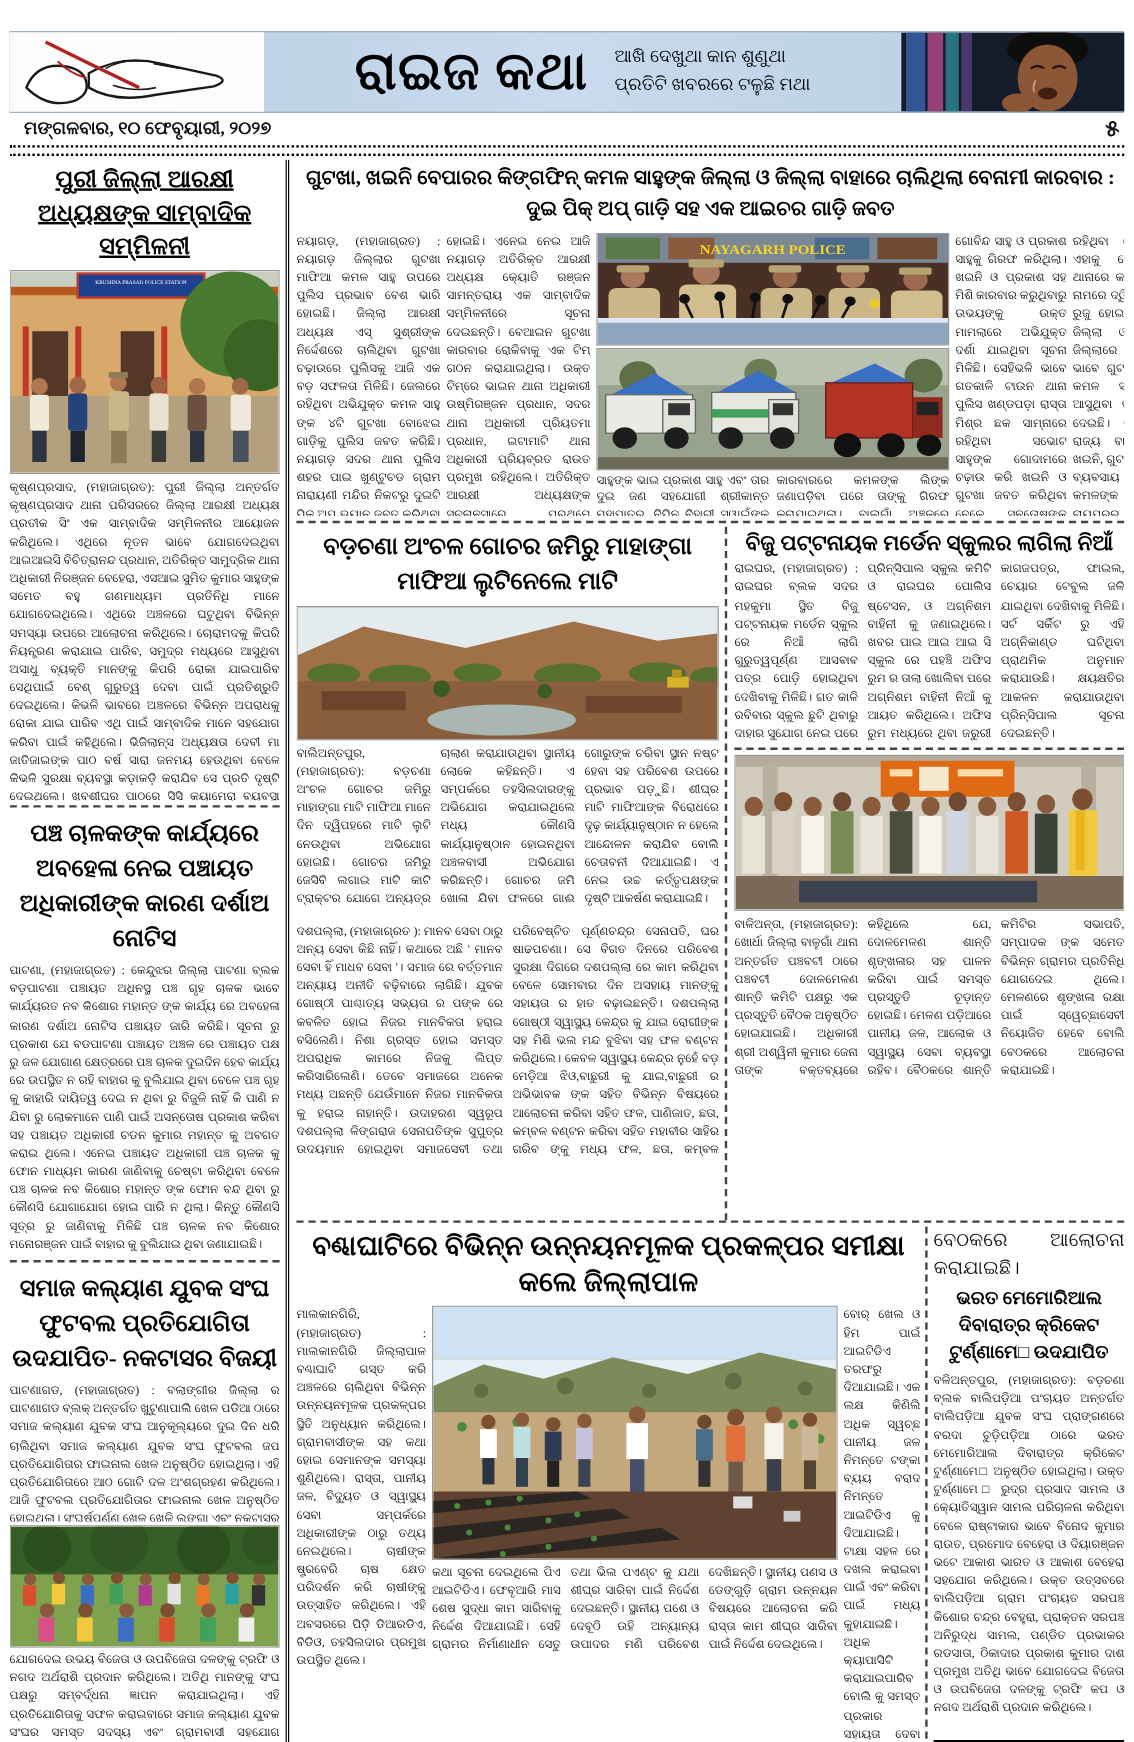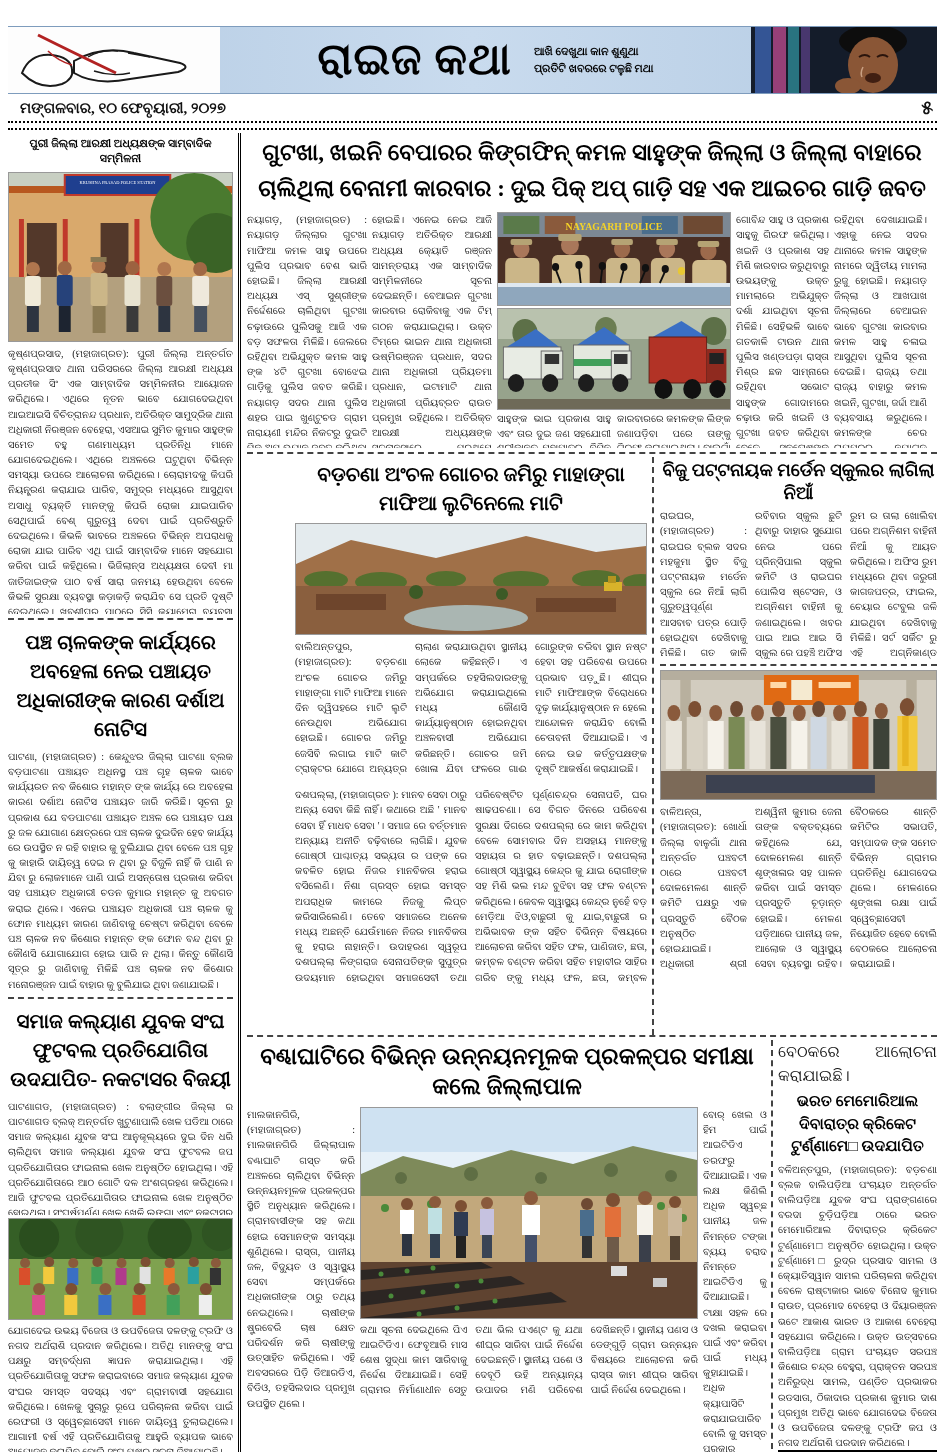--- a/index.html
+++ b/index.html
@@ -6,63 +6,63 @@
   .page{width:945px;height:1452px;background:#fff;position:relative;overflow:hidden;
         font-family:"Liberation Serif","DejaVu Serif",serif;color:#111;margin:0 auto;}
   
   .masthead{margin:26px 8px 0 8px;height:66px;display:flex;align-items:stretch;
             background:linear-gradient(90deg,#86a9cd 0%,#bcd1e7 18%,#c9dbee 50%,#bcd1e7 82%,#86a9cd 100%);
             border-top:1px solid #7e9cbd;border-bottom:1px solid #7e9cbd;}
   .sketch{width:212px;background:#fdfdfd;flex:none;}
   .sketch svg{display:block;width:100%;height:100%;}
   .mast-center{flex:1;display:flex;align-items:center;justify-content:center;gap:22px;}
   .mast-title{font-size:44px;font-weight:bold;color:#000;letter-spacing:1px;line-height:1;}
-  .mast-tag{font-size:11px;font-weight:bold;color:#000;line-height:1.55;}
+  .mast-tag{font-size:15px;font-weight:normal;color:#000;line-height:1.55;}
   .childphoto{width:186px;flex:none;}
   .childphoto svg{display:block;width:100%;height:100%;}
   .dateline{display:flex;justify-content:space-between;align-items:center;
             padding:2px 12px 0 20px;height:24px;font-weight:bold;font-size:15px;}
   .pageno{font-size:19px;}
   .dotrule{margin:1px 8px 3px 8px;height:5px;border-top:2px dotted #000;border-bottom:2px dotted #000;}
   
   .content{display:flex;margin:0 8px;height:1326px;overflow:hidden;}
   .leftcol{width:225px;flex:none;border-right:3px double #000;padding-right:5px;overflow:hidden;
            display:flex;flex-direction:column;}
   .mainarea{flex:1;min-width:0;padding-left:6px;display:flex;flex-direction:column;}
   
   .hl{font-weight:bold;text-align:center;color:#000;}
-  .hl-left{font-size:11px;line-height:1.4;margin:3px 0 5px;}
+  .hl-left{font-size:20px;line-height:1.4;margin:3px 0 5px;text-decoration:underline;}
   .hl-left2{font-size:20px;line-height:1.45;margin:4px 0 5px;}
-  .hl-main{font-size:23px;line-height:1.55;margin:2px 6px 6px;}
+  .hl-main{font-size:17px;line-height:1.55;margin:2px 6px 6px;}
   .hl-mid{font-size:20px;line-height:1.45;margin:3px 0 5px;}
   .hl-small{font-size:15px;line-height:1.3;margin:5px 0 4px;}
   .hl-biju{font-size:18px;line-height:1.25;margin:2px 0 4px;}
   .hl-pan{font-size:16.5px;line-height:1.3;margin:3px 0 4px;}
   .hl-big{font-size:23px;line-height:1.3;margin:2px 0 5px;}
   .hl-cric{font-size:15.5px;line-height:1.45;margin:2px 0 4px;}
   
   .bodytext{font-size:10px;line-height:1.52;text-align:justify;color:#101010;overflow:hidden;}
   .cols2{column-count:2;column-gap:8px;}
   .cols3{column-count:3;column-gap:8px;}
   hr.dash{border:none;border-top:2px dashed #444;margin:4px 0;}
   
   .ph{overflow:hidden;border:1px solid #999;}
   .ph svg{display:block;width:100%;height:100%;}
   
   .main-article{border-bottom:2px dashed #444;padding-bottom:4px;}
   .main-body{display:flex;gap:5px;height:236px;overflow:hidden;}
   .mc{flex:none;}
   .mc1,.mc2{width:120px;}
   .mc3,.mc4{width:93px;}
-  .pstack{width:234px;flex:none;display:flex;flex-direction:column;gap:2px;}
+  .pstack{width:294px;flex:none;display:flex;flex-direction:column;gap:2px;}
   .under{display:flex;gap:6px;flex:1;min-height:0;overflow:hidden;}
   .under .ucol{flex:1;font-size:10px;line-height:1.45;text-align:justify;overflow:hidden;}
   
   .mid-row{display:flex;height:578px;border-bottom:2px dashed #444;overflow:hidden;margin-top:3px;}
-  .ml{width:352px;flex:none;border-right:2px dashed #444;padding-right:5px;overflow:hidden;margin-left:48px;}
+  .ml{width:352px;flex:none;border-right:2px dashed #444;padding-right:5px;overflow:hidden;}
   .mrt{flex:1;min-width:0;padding-left:6px;overflow:hidden;}
   
   .bottom-row{display:flex;flex:1;min-height:0;overflow:hidden;margin-top:3px;}
   .bm{width:520px;flex:none;border-right:2px dashed #444;padding-right:4px;display:flex;flex-direction:column;overflow:hidden;}
   .bm-body{display:flex;gap:5px;flex:1;min-height:0;overflow:hidden;}
   .bml{width:108px;flex:none;}
   .bmp{width:338px;flex:none;display:flex;flex-direction:column;min-height:0;}
   .bmp-under{column-count:3;column-gap:8px;font-size:10px;line-height:1.5;text-align:justify;flex:1;overflow:hidden;margin-top:3px;}
   .bmr{flex:1;min-width:0;}
   .br{flex:1;min-width:0;padding-left:5px;display:flex;flex-direction:column;overflow:hidden;}

